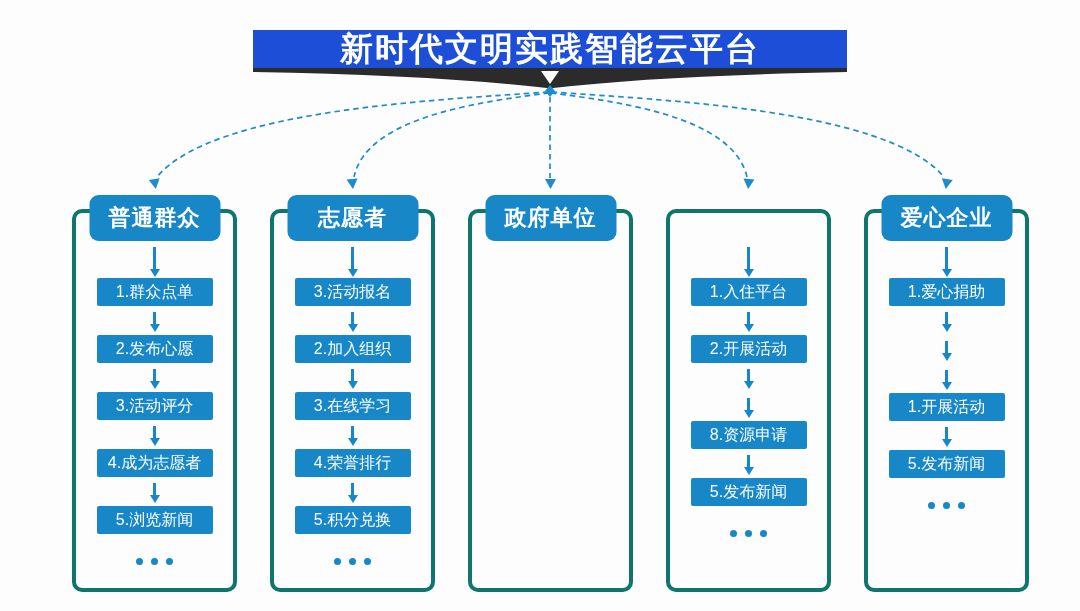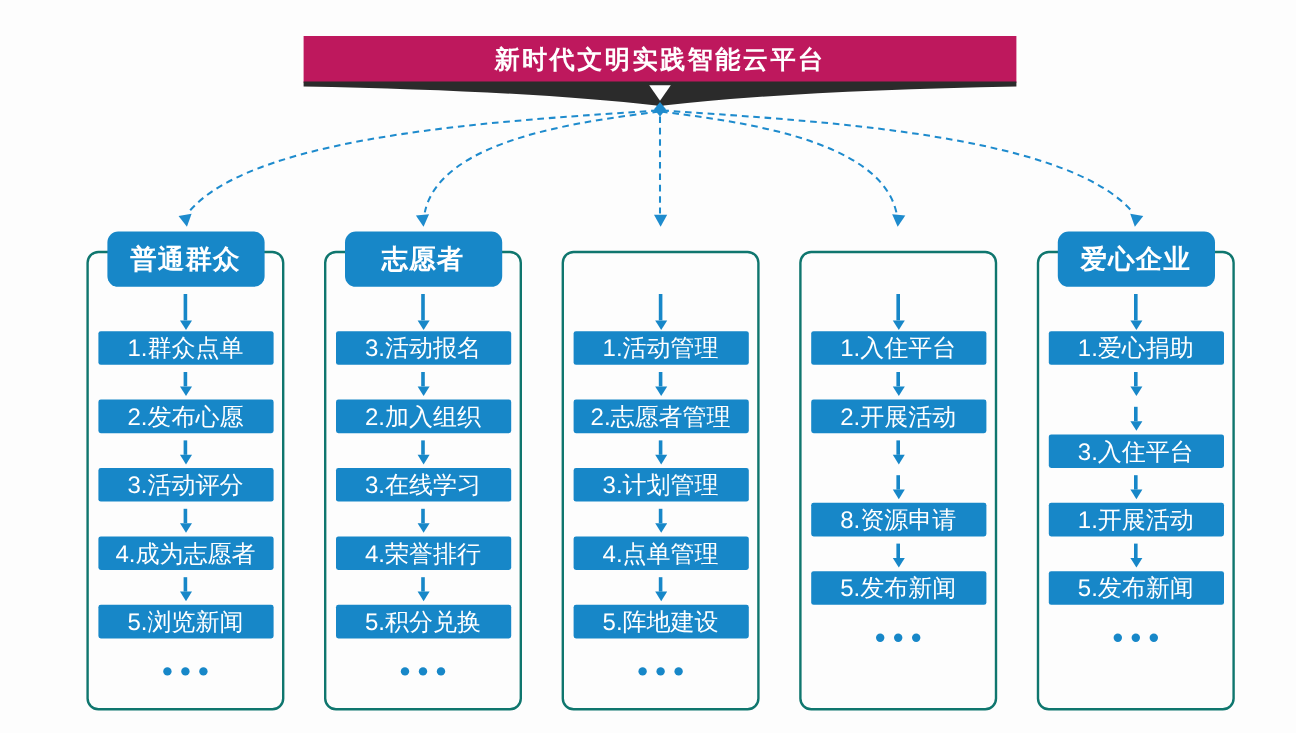--- a/index.html
+++ b/index.html
@@ -4,45 +4,45 @@
 <style>
   * { margin:0; padding:0; box-sizing:border-box; }
   html,body { background:#ffffff; }
   body { font-family:"Liberation Sans","DejaVu Sans",sans-serif; }
   .canvas {
     position:relative; width:1080px; height:611px; background:#fdfdfd; overflow:hidden;
   }
   
   .banner {
     position:absolute; left:253px; top:30px; width:594px; height:39px;
-    background:#be185d; color:#fff; display:flex; align-items:center; justify-content:center;
-    font-size:21px; font-weight:bold; letter-spacing:2px;
+    background:#1d4ed8; color:#fff; display:flex; align-items:center; justify-content:center;
+    font-size:33px; font-weight:bold; letter-spacing:2px;
   }
   
   .connector-layer { position:absolute; left:0; top:0; width:1080px; height:611px; pointer-events:none; }
   
   .col {
     position:absolute; top:209px; width:165px; height:383px;
-    border:2px solid #0f766e; border-radius:10px; background:transparent;
+    border:4px solid #0f766e; border-radius:10px; background:transparent;
   }
   .col-1 { left:72px; }  .col-2 { left:270px; } .col-3 { left:468px; }
   .col-4 { left:666px; } .col-5 { left:864px; }
   .col-header {
     position:absolute; top:-18px; left:50%; transform:translateX(-50%);
     width:131px; height:46px; background:#1787c8; border-radius:9px;
     color:#fff; font-size:22px; font-weight:bold; letter-spacing:1px;
     display:flex; align-items:center; justify-content:center; white-space:nowrap;
   }
   .col-body {
     position:absolute; left:0; top:0; width:100%;
     display:flex; flex-direction:column; align-items:center;
   }
   .step {
-    width:146px; height:28px; background:#1787c8; border-radius:2px;
-    color:#fff; font-size:20px; display:flex; align-items:center; justify-content:center;
+    width:116px; height:28px; background:#1787c8; border-radius:2px;
+    color:#fff; font-size:16px; display:flex; align-items:center; justify-content:center;
     white-space:nowrap;
   }
   .arrow { width:3px; background:#1787c8; position:relative; }
   .arrow::after {
     content:''; position:absolute; left:50%; transform:translateX(-50%); bottom:-8px;
     border-left:5.5px solid transparent; border-right:5.5px solid transparent;
     border-top:8px solid #1787c8;
   }
   .arrow.long  { height:22px; margin-top:34px; margin-bottom:9px; }
   .arrow.short { height:12px; margin-top:6px;  margin-bottom:11px; }
@@ -123,36 +123,22 @@
       <div class="step">5.积分兑换</div>
       <div class="dots">
         <span class="dot"></span>
         <span class="dot"></span>
         <span class="dot"></span>
       </div>
     </div>
   </div>
 
   <div class="col col-3">
-    <div class="col-body">
-      <div class="arrow long"></div>
-      <div class="step">1.活动管理</div>
-      <div class="arrow short"></div>
-      <div class="step">2.志愿者管理</div>
-      <div class="arrow short"></div>
-      <div class="step">3.计划管理</div>
-      <div class="arrow short"></div>
-      <div class="step">4.点单管理</div>
-      <div class="arrow short"></div>
-      <div class="step">5.阵地建设</div>
-      <div class="dots">
-        <span class="dot"></span>
-        <span class="dot"></span>
-        <span class="dot"></span>
-      </div>
+    <div class="col-header">
+      <span>政府单位</span>
     </div>
   </div>
 
   <div class="col col-4">
     <div class="col-body">
       <div class="arrow long"></div>
       <div class="step">1.入住平台</div>
       <div class="arrow short"></div>
       <div class="step">2.开展活动</div>
       <div class="arrow short"></div>
@@ -170,21 +156,20 @@
 
   <div class="col col-5">
     <div class="col-header">
       <span>爱心企业</span>
     </div>
     <div class="col-body">
       <div class="arrow long"></div>
       <div class="step">1.爱心捐助</div>
       <div class="arrow short"></div>
       <div class="arrow short"></div>
-      <div class="step">3.入住平台</div>
       <div class="arrow short"></div>
       <div class="step">1.开展活动</div>
       <div class="arrow short"></div>
       <div class="step">5.发布新闻</div>
       <div class="dots">
         <span class="dot"></span>
         <span class="dot"></span>
         <span class="dot"></span>
       </div>
     </div>

